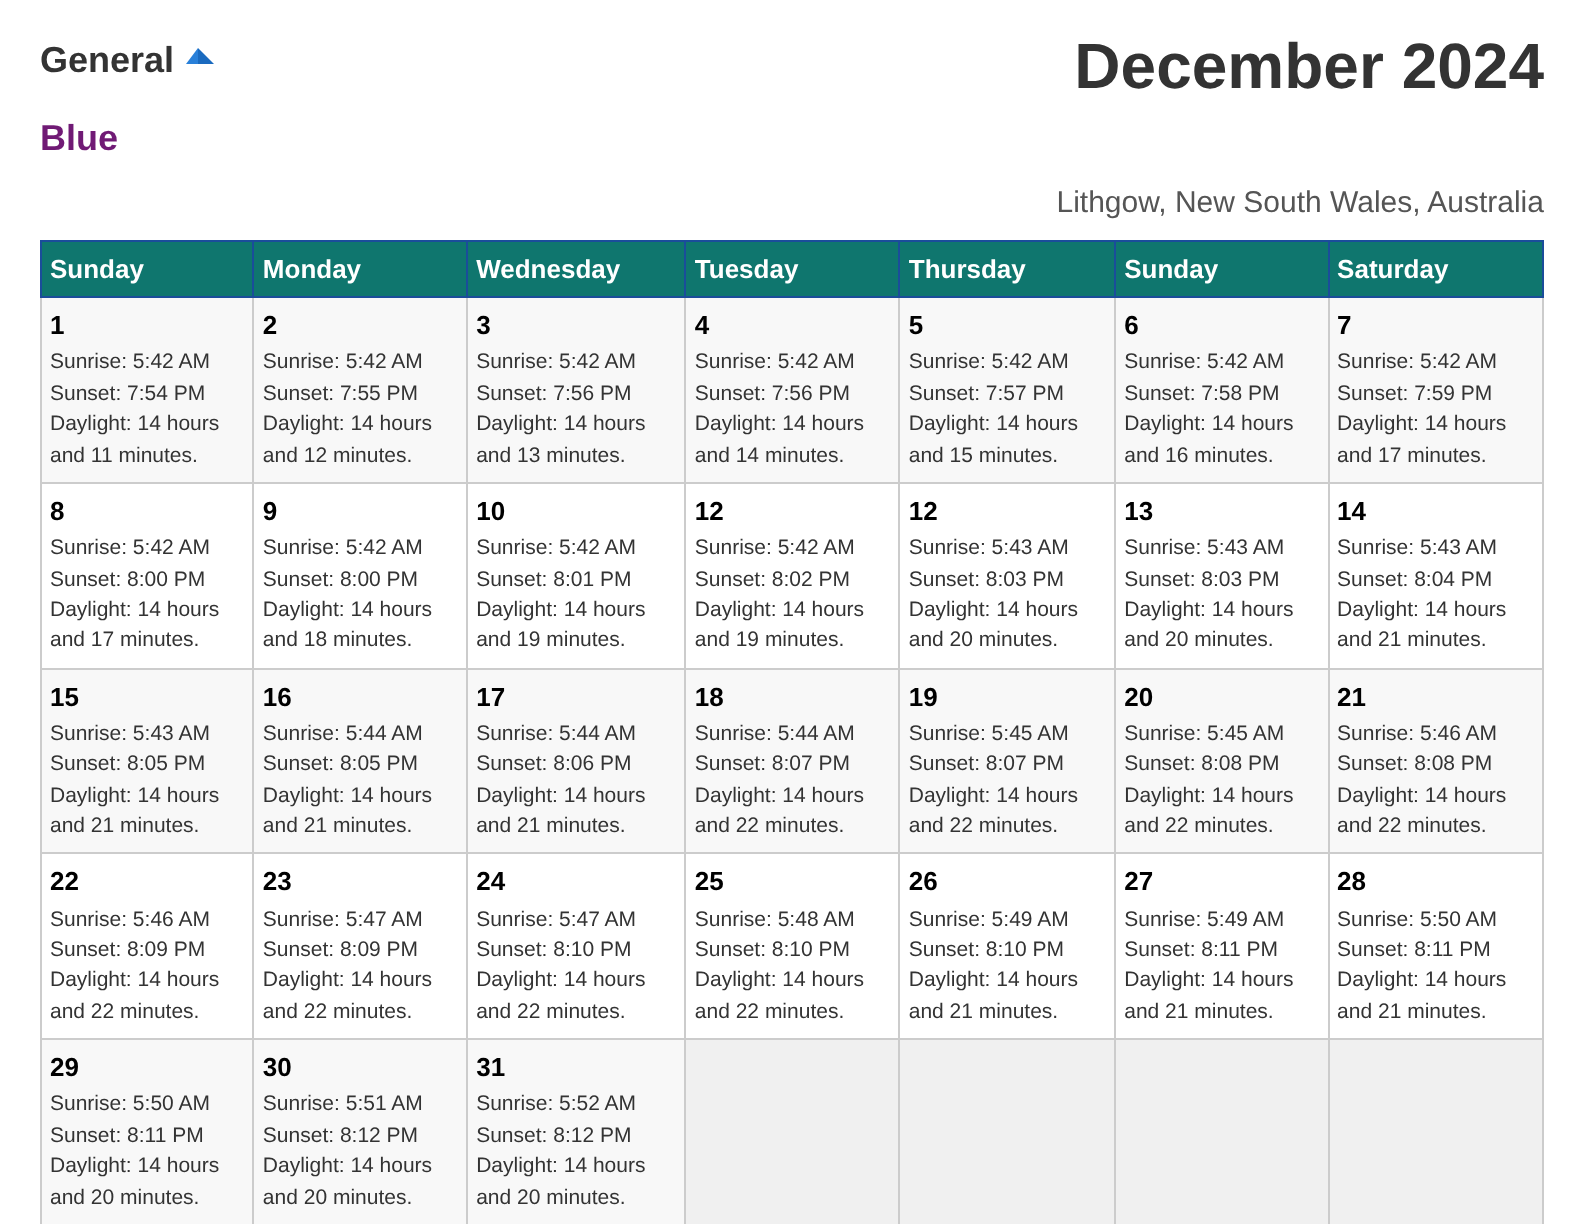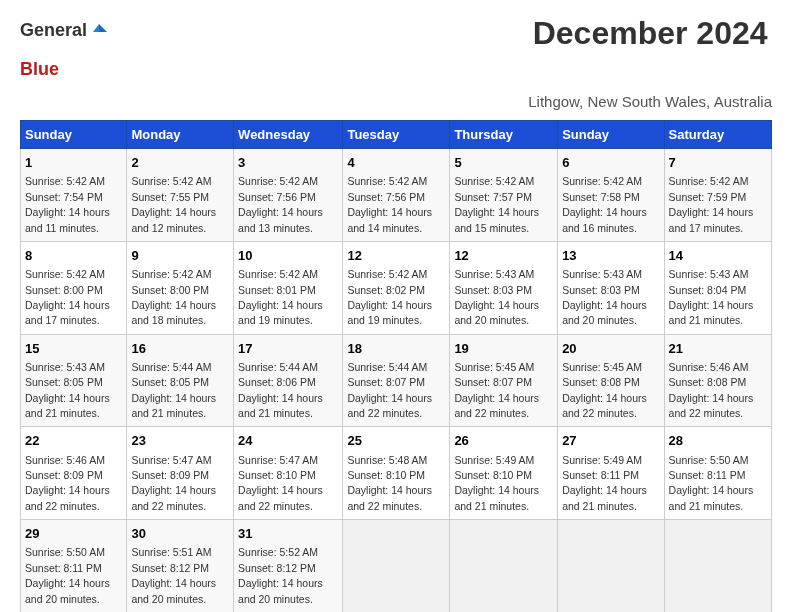--- a/index.html
+++ b/index.html
@@ -17,40 +17,40 @@
       margin-bottom: 10px;
     }
     .logo {
       display: flex;
       flex-direction: column;
       align-items: flex-start;
       padding-top: 4px;
       gap: 20px;
     }
     .title-section {
-      text-align: center;
+      text-align: right;
     }
     .month-title {
       font-size: 32px;
       font-weight: bold;
       color: #333;
       line-height: 1.1;
     }
     .location-title {
       font-size: 15px;
       color: #555;
       margin-top: 42px;
     }
     .calendar-table {
       width: 100%;
       border-collapse: collapse;
       font-size: 11px;
     }
     .calendar-table thead tr th {
-      background-color: #1d4ed8;
+      background-color: #0f766e;
       color: #fff;
       padding: 6px 4px;
       text-align: left;
       font-size: 13px;
       font-weight: bold;
       border: 1px solid #1a4d9a;
     }
     .calendar-table tbody tr td {
       vertical-align: top;
       padding: 5px 4px;
@@ -86,21 +86,21 @@
 
 <div class="header-area">
   <div class="logo">
     <div style="display:flex; align-items:center; gap:2px;">
       <span style="font-size:18px; font-weight:bold; color:#333;">General</span>
       <svg width="18" height="18" viewBox="0 0 18 18">
         <polygon points="10,2 18,10 10,10" fill="#1a6abf"></polygon>
         <polygon points="10,2 10,10 4,10" fill="#2980d9"></polygon>
       </svg>
     </div>
-    <span style="font-size:18px; font-weight:bold; color:#b91c1c; margin-top:-2px;">Blue</span>
+    <span style="font-size:18px; font-weight:bold; color:#701a75; margin-top:-2px;">Blue</span>
   </div>
   <div class="title-section">
     <div class="month-title">December 2024</div>
     <div class="location-title">Lithgow, New South Wales, Australia</div>
   </div>
 </div>
 
 <table class="calendar-table">
   <thead>
     <tr>

